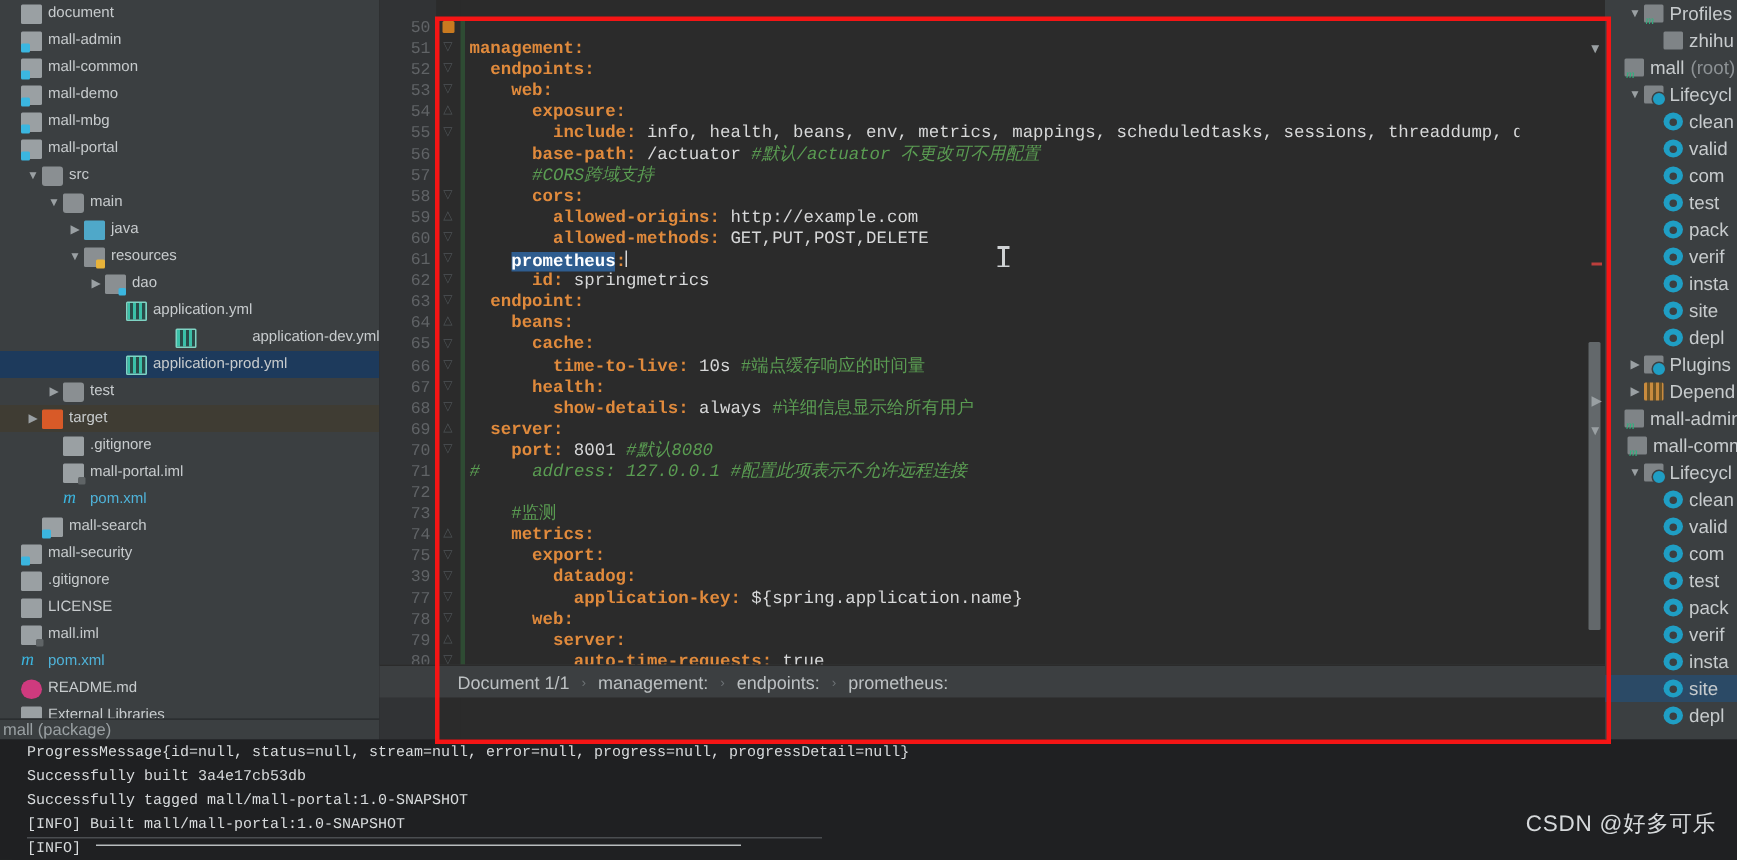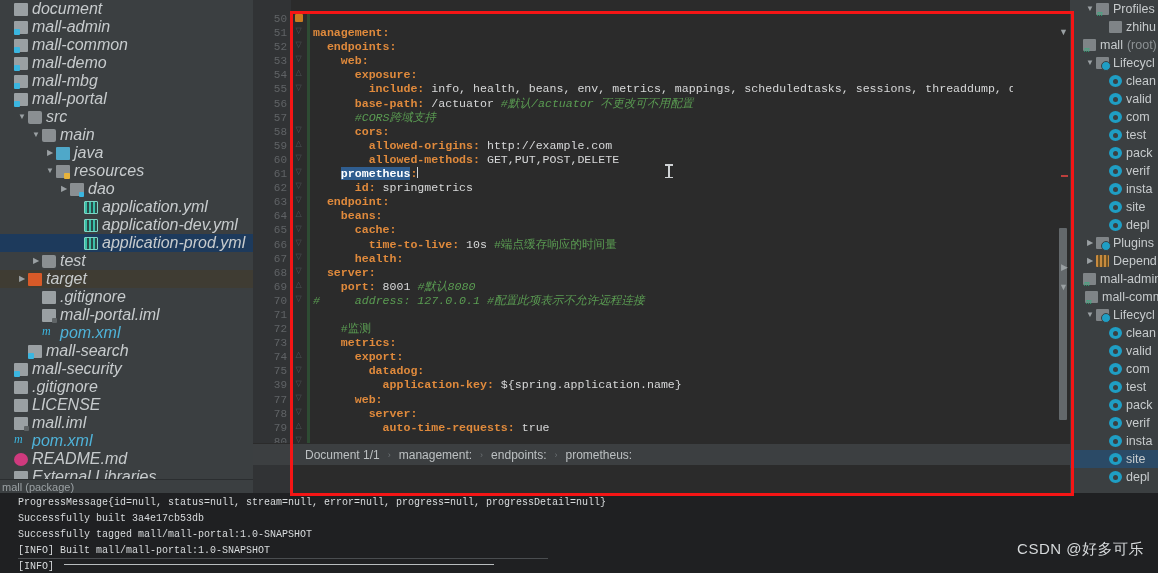--- a/index.html
+++ b/index.html
@@ -35,21 +35,21 @@
   .tree-row.hover-row { background: #3f3c33; }
   .arrow {
     width: 12px; min-width: 12px; text-align: center;
     font-size: 8px; color: #9aa0a3; line-height: 18px;
   }
   .arrow.none { color: transparent; }
   .tico {
     width: 14px; min-width: 14px; height: 13px;
     margin-right: 4px; position: relative; display: inline-block;
   }
-  .lbl { line-height: 18px; font-size: 16px; font-style: italic; }
+  .lbl { line-height: 18px; font-size: 10px; }
   .lbl.blue { color: #4fb3d9; }
 
   
   .ic-module { background:#9aa0a3; border-radius:1px; }
   .ic-module::after {
     content:''; position:absolute; left:0px; bottom:-1px;
     width:6px; height:6px; background:#3bb6e0; border-radius:1px;
   }
   .ic-folder { background:#8a8f92; border-radius:1px 2px 2px 2px; }
   .ic-folder-src { background:#4fa8c9; border-radius:1px; }
@@ -344,21 +344,21 @@
       <div class="tree-row" style="padding-left: 58px;">
         <span class="arrow">▶</span>
         <span class="tico ic-folder-dao"></span>
         <span class="lbl">dao</span>
       </div>
       <div class="tree-row" style="padding-left: 72px;">
         <span class="arrow none">·</span>
         <span class="tico ic-yml"></span>
         <span class="lbl">application.yml</span>
       </div>
-      <div class="tree-row" style="padding-left: 72px;">
+      <div class="tree-row" style="padding-left: 72px; justify-content: space-between;">
         <span class="arrow none">·</span>
         <span class="tico ic-yml"></span>
         <span class="lbl">application-dev.yml</span>
       </div>
       <div class="tree-row selected" style="padding-left: 72px;">
         <span class="arrow none">·</span>
         <span class="tico ic-yml"></span>
         <span class="lbl">application-prod.yml</span>
       </div>
       <div class="tree-row" style="padding-left: 30px;">
@@ -508,20 +508,21 @@
         <div class="cline"><span class="k">      cors:</span></div>
         <div class="cline"><span class="k">        allowed-origins:</span><span class="v"> http://example.com</span></div>
         <div class="cline"><span class="k">        allowed-methods:</span><span class="v"> GET,PUT,POST,DELETE</span></div>
         <div class="cline"><span class="k">    </span><span class="sel">prometheus</span><span class="k">:</span><span class="caret"></span></div>
         <div class="cline"><span class="k">      id:</span><span class="v"> springmetrics</span></div>
         <div class="cline"><span class="k">  endpoint:</span></div>
         <div class="cline"><span class="k">    beans:</span></div>
         <div class="cline"><span class="k">      cache:</span></div>
         <div class="cline"><span class="k">        time-to-live:</span><span class="v"> 10s </span><span class="cm">#端点缓存响应的时间量</span></div>
         <div class="cline"><span class="k">      health:</span></div>
+        <div class="cline"><span class="k">        show-details:</span><span class="v"> always </span><span class="cm">#详细信息显示给所有用户</span></div>
         <div class="cline"><span class="k">  server:</span></div>
         <div class="cline"><span class="k">    port:</span><span class="v"> 8001 </span><span class="cmi">#默认8080</span></div>
         <div class="cline"><span class="cmi">#   </span><span class="cmi">  address: 127.0.0.1 #配置此项表示不允许远程连接</span></div>
         <div class="cline">&nbsp;</div>
         <div class="cline"><span class="cm">    #监测</span></div>
         <div class="cline"><span class="k">    metrics:</span></div>
         <div class="cline"><span class="k">      export:</span></div>
         <div class="cline"><span class="k">        datadog:</span></div>
         <div class="cline"><span class="k">          application-key:</span><span class="v"> ${spring.application.name}</span></div>
         <div class="cline"><span class="k">      web:</span></div>

